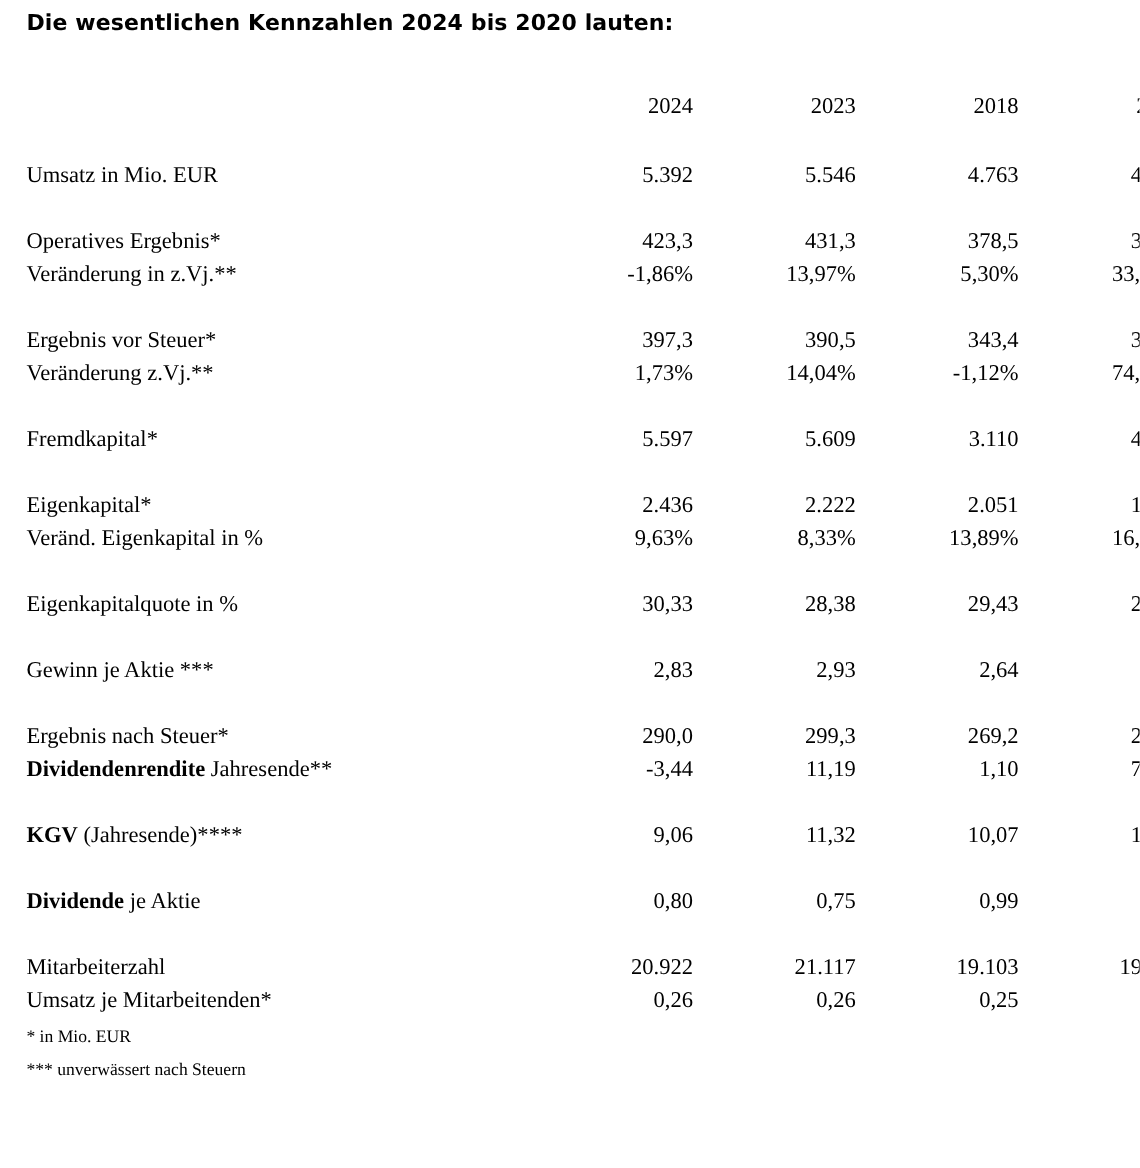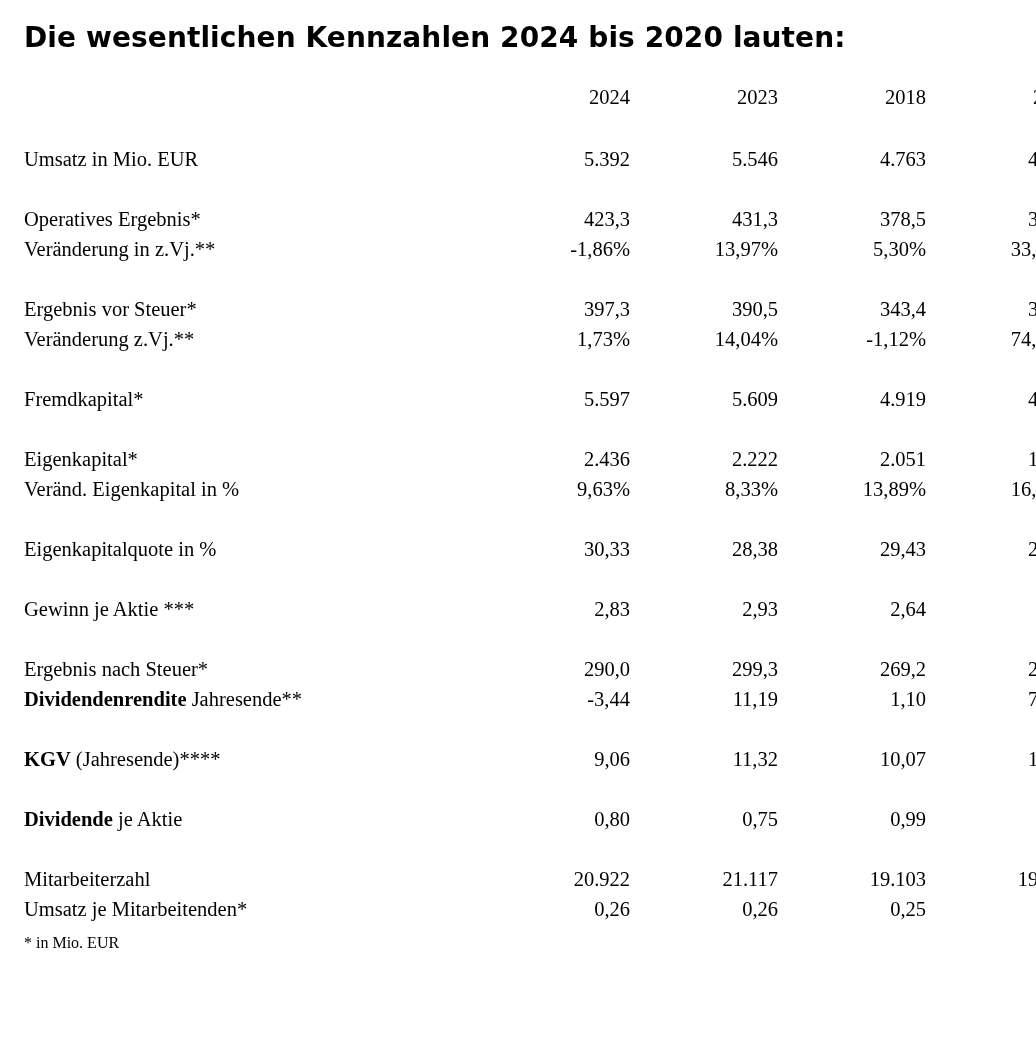--- a/index.html
+++ b/index.html
@@ -19,24 +19,24 @@
   #page {
     position: relative;
     width: 1036px;
     height: 1062px;
     box-sizing: border-box;
     padding: 0;
   }
   .page-title {
     position: absolute;
     left: 24px;
-    top: 25px;
+    top: 7px;
     font-family: "DejaVu Sans", "Liberation Sans", sans-serif;
     font-weight: bold;
-    font-size: 28px;
+    font-size: 20px;
     letter-spacing: 0.1px;
     white-space: nowrap;
     line-height: 26px;
   }
   table.kpi {
     position: absolute;
     left: 24px;
     top: 82px;
     width: 990px;
     border-collapse: collapse;
@@ -176,21 +176,21 @@
       <tr class="spacer">
           <td colspan="8"></td>
         </tr>
 
       <tr class="row">
         <td class="label"><span class="b"></span><span>Fremdkapital*</span></td>
         <td class="val">5.597</td>
           <td></td>
         <td class="val">5.609</td>
           <td></td>
-        <td class="val">4.919</td>
+        <td class="val">3.110</td>
           <td></td>
         <td class="val">4.740</td>
       </tr>
 
       <tr class="spacer">
           <td colspan="8"></td>
         </tr>
 
       <tr class="row">
         <td class="label"><span class="b"></span><span>Eigenkapital*</span></td>
@@ -320,15 +320,16 @@
           <td></td>
         <td class="val">0,25</td>
           <td></td>
         <td class="val">0,22</td>
       </tr>
     </tbody>
   </table>
 
   <div class="footnotes">
     <div>* in Mio. EUR</div>
+    <div>*** unverwässert nach Steuern</div>
   </div>
 
 </div>
 
 </body></html>

